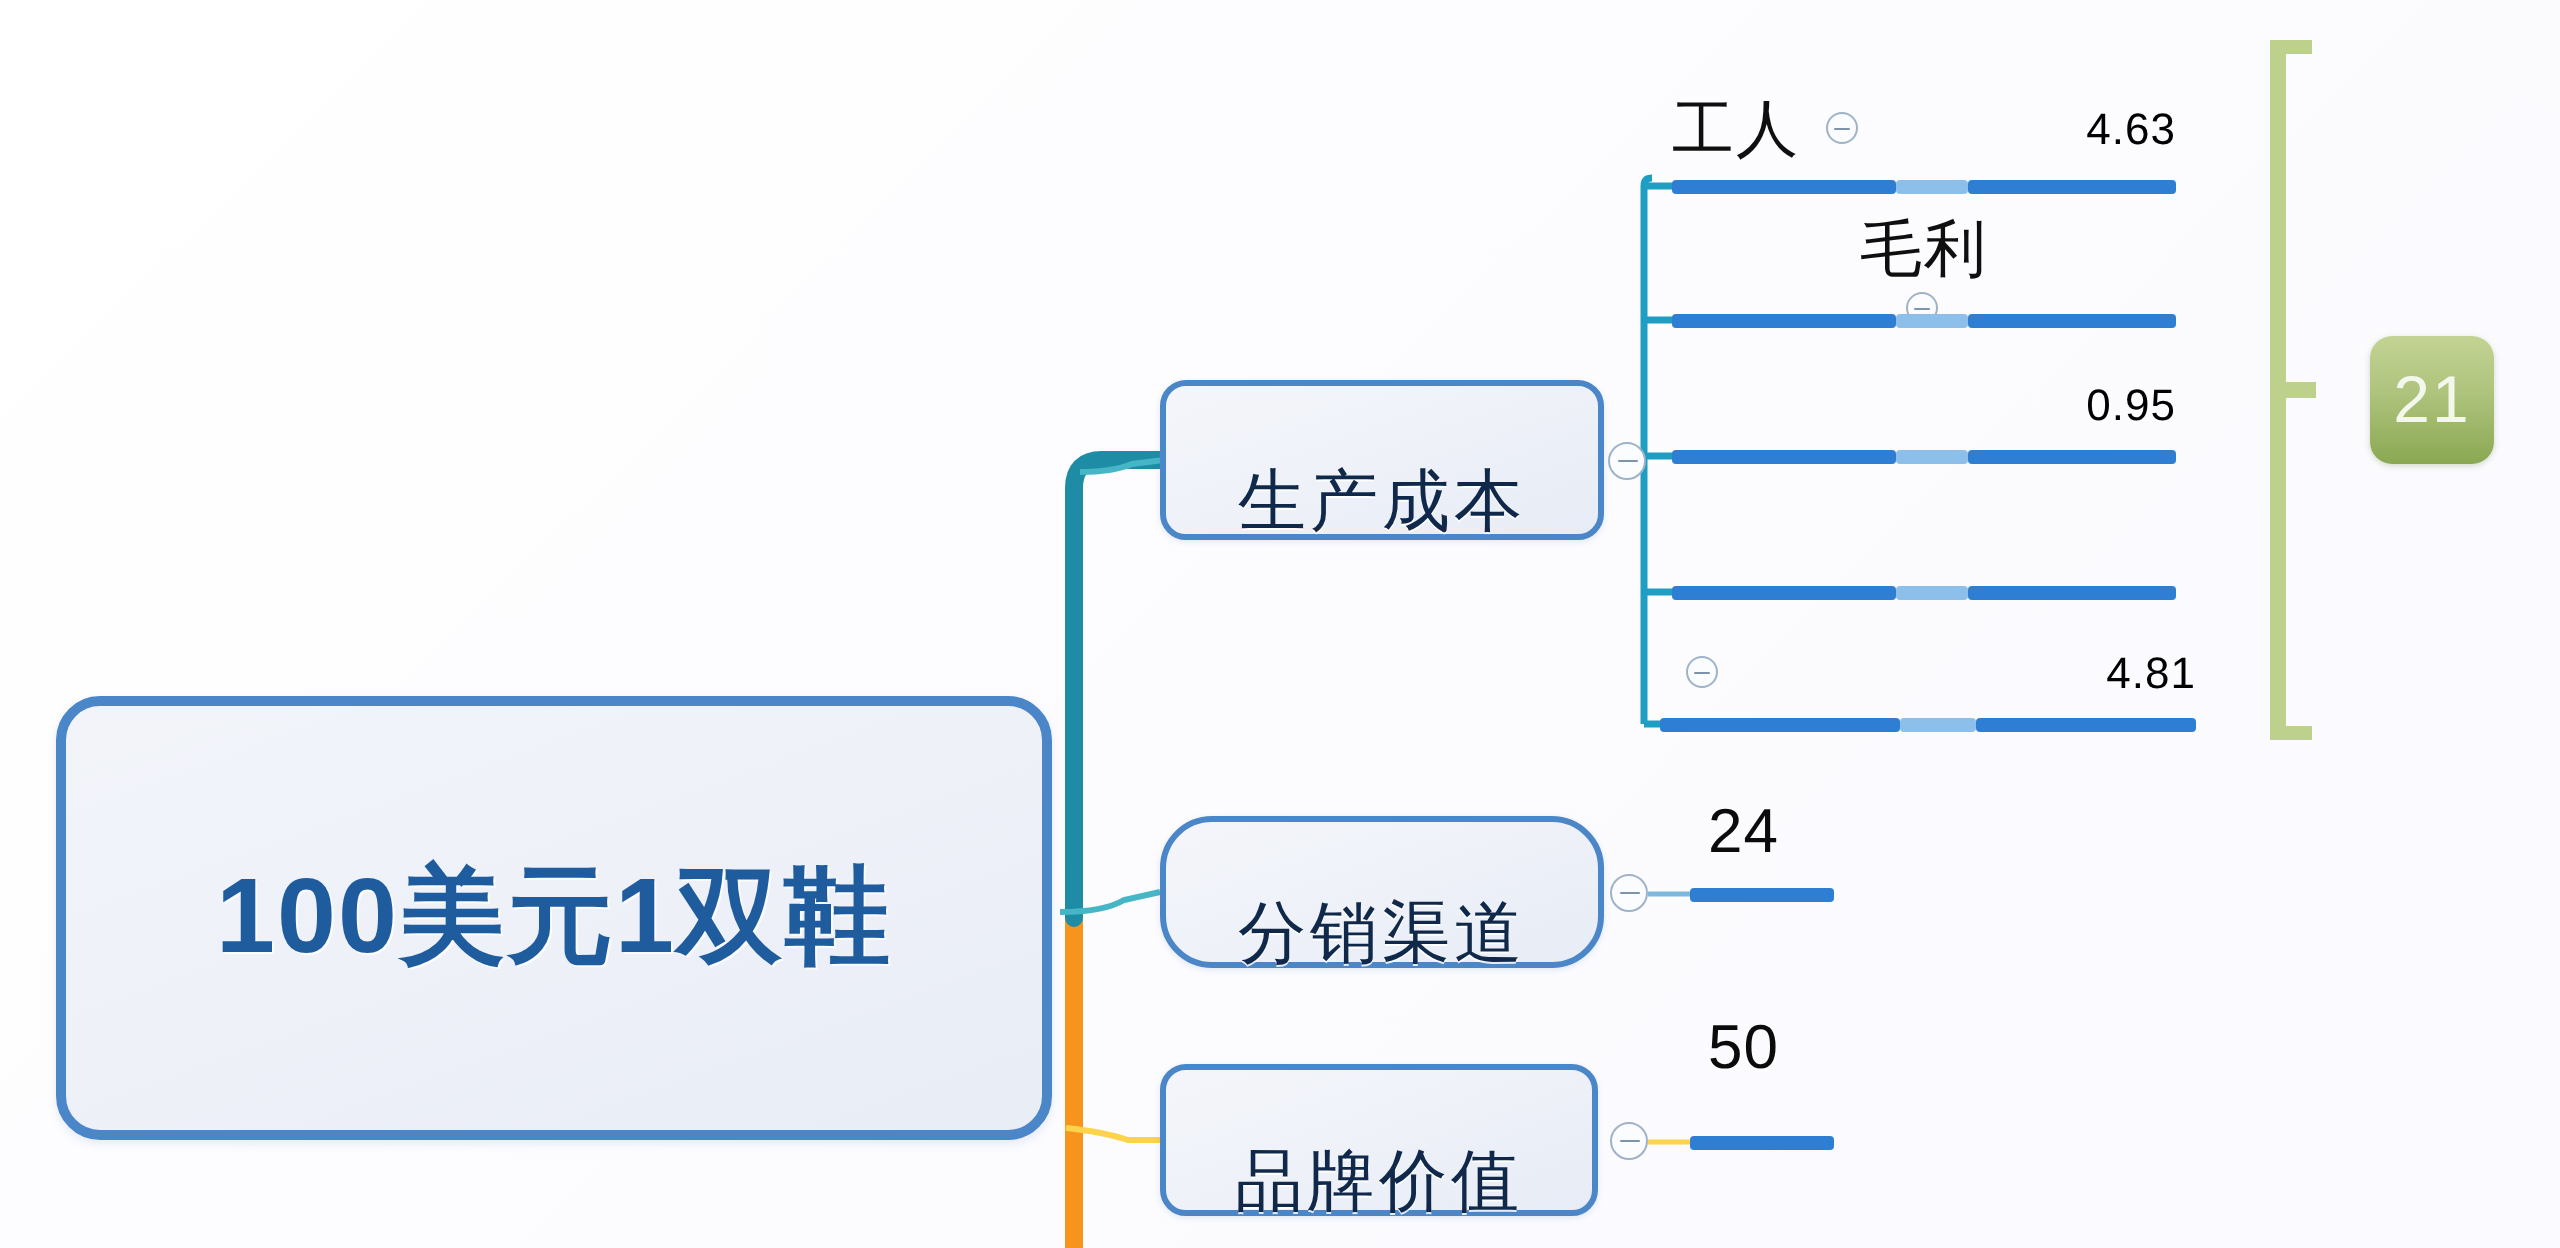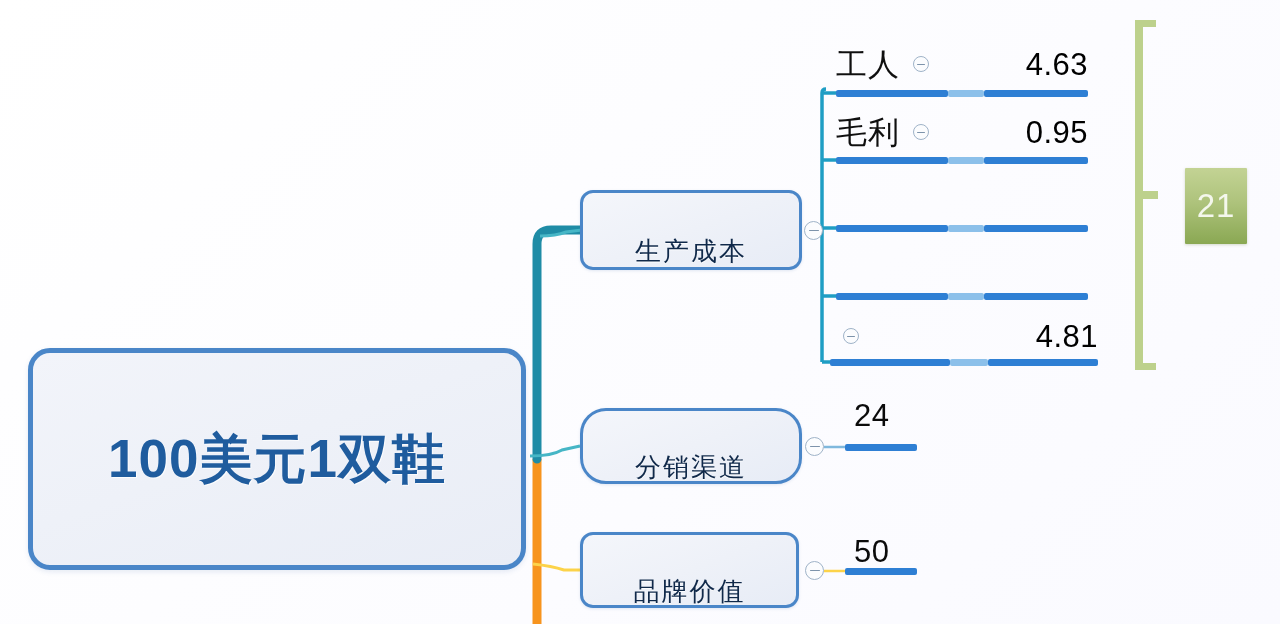--- a/index.html
+++ b/index.html
@@ -59,21 +59,21 @@
     box-sizing: border-box;
     border: 3px solid #4a86c8;
     border-radius: 13px;
     background: linear-gradient(160deg, #f4f6fb 0%, #eef1f8 50%, #e7ecf6 100%);
     display: flex;
     align-items: center;
     justify-content: center;
     box-shadow: 0 1px 3px rgba(70,110,170,0.15);
   }
   .branch-label {
-    font-size: 26px;
+    font-size: 34px;
     color: #10294a;
     letter-spacing: 2px;
     white-space: nowrap;
     text-shadow: 0 1px 0 rgba(255,255,255,0.85);
     margin-top: 42px;
   }
   #node-production { left: 580px; top: 190px;  width: 222px; height: 80px; }
   #node-channel    { left: 580px; top: 408px;  width: 222px; height: 76px; border-radius: 26px; }
   #node-brand      { left: 580px; top: 532px;  width: 219px; height: 76px; }
 
@@ -117,21 +117,21 @@
     align-items: center;
   }
   .leaf-name {
     font-size: 31px;
     color: #0f0f0f;
     white-space: nowrap;
     letter-spacing: 1px;
     font-family: Liberation Mono, monospace;
   }
   .leaf-value {
-    font-size: 31px;
+    font-size: 22px;
     color: #000000;
     margin-left: auto;
     white-space: nowrap;
     letter-spacing: 0.5px;
   }
   .leaf-toggle-slot {
     position: relative;
     width: 44px;
     height: 18px;
     flex: 0 0 44px;
@@ -184,22 +184,22 @@
     top: 20px;
     width: 36px;
     height: 350px;
     pointer-events: none;
   }
   #summary-badge {
     position: absolute;
     left: 1185px;
     top: 168px;
     width: 62px;
-    height: 76px;
-    border-radius: 1px;
+    height: 64px;
+    border-radius: 11px;
     background: linear-gradient(180deg, #c3d394 0%, #aec37c 45%, #8aa853 100%);
     display: flex;
     align-items: center;
     justify-content: center;
     box-shadow: 0 1px 3px rgba(120,140,80,0.3);
   }
   #summary-badge span {
     font-size: 33px;
     color: #f4f7ec;
     letter-spacing: 1px;
@@ -254,21 +254,21 @@
       <span class="toggle small"></span>
     </span>
     <span class="leaf-value">4.63</span>
   </div>
   <div class="leaf-bar" style="left:836px; top:90px; width:252px;">
     <span class="seg-a" style="width:112px"></span>
       <span class="seg-mid" style="width:36px"></span>
       <span class="seg-b"></span>
   </div>
 
-  <div class="leaf-row" style="top: 104px;">
+  <div class="leaf-row" style="top: 104px; flex-direction: column;">
     <span class="leaf-name">毛利</span>
     <span class="leaf-toggle-slot">
       <span class="toggle small"></span>
     </span>
     <span class="leaf-value">0.95</span>
   </div>
   <div class="leaf-bar" style="left:836px; top:157px; width:252px;">
     <span class="seg-a" style="width:112px"></span>
       <span class="seg-mid" style="width:36px"></span>
       <span class="seg-b"></span>
@@ -302,21 +302,21 @@
     <span class="branch-label">分销渠道</span>
   </div>
   <div class="toggle" id="toggle-channel"></div>
   <div class="branch-value" style="left:854px; top:398px;">24</div>
   <div class="branch-bar" style="left:845px; top:444px; width:72px;"></div>
 
   <div class="branch-node" id="node-brand">
     <span class="branch-label">品牌价值</span>
   </div>
   <div class="toggle" id="toggle-brand"></div>
-  <div class="branch-value" style="left:854px; top:534px;text-align:center;">50</div>
+  <div class="branch-value" style="left:854px; top:506px;text-align:center;">50</div>
   <div class="branch-bar" style="left:845px; top:568px; width:72px;"></div>
 
   <svg id="summary-bracket" viewBox="0 0 36 350">
     <path d="M 24 3 L 7 3 L 7 347 L 24 347" stroke="#bdd18c" stroke-width="8" fill="none" stroke-linecap="butt" stroke-linejoin="miter"></path>
     <path d="M 7 175 L 26 175" stroke="#bdd18c" stroke-width="8" fill="none"></path>
   </svg>
   <div id="summary-badge">
     <span>21</span>
   </div>
 

